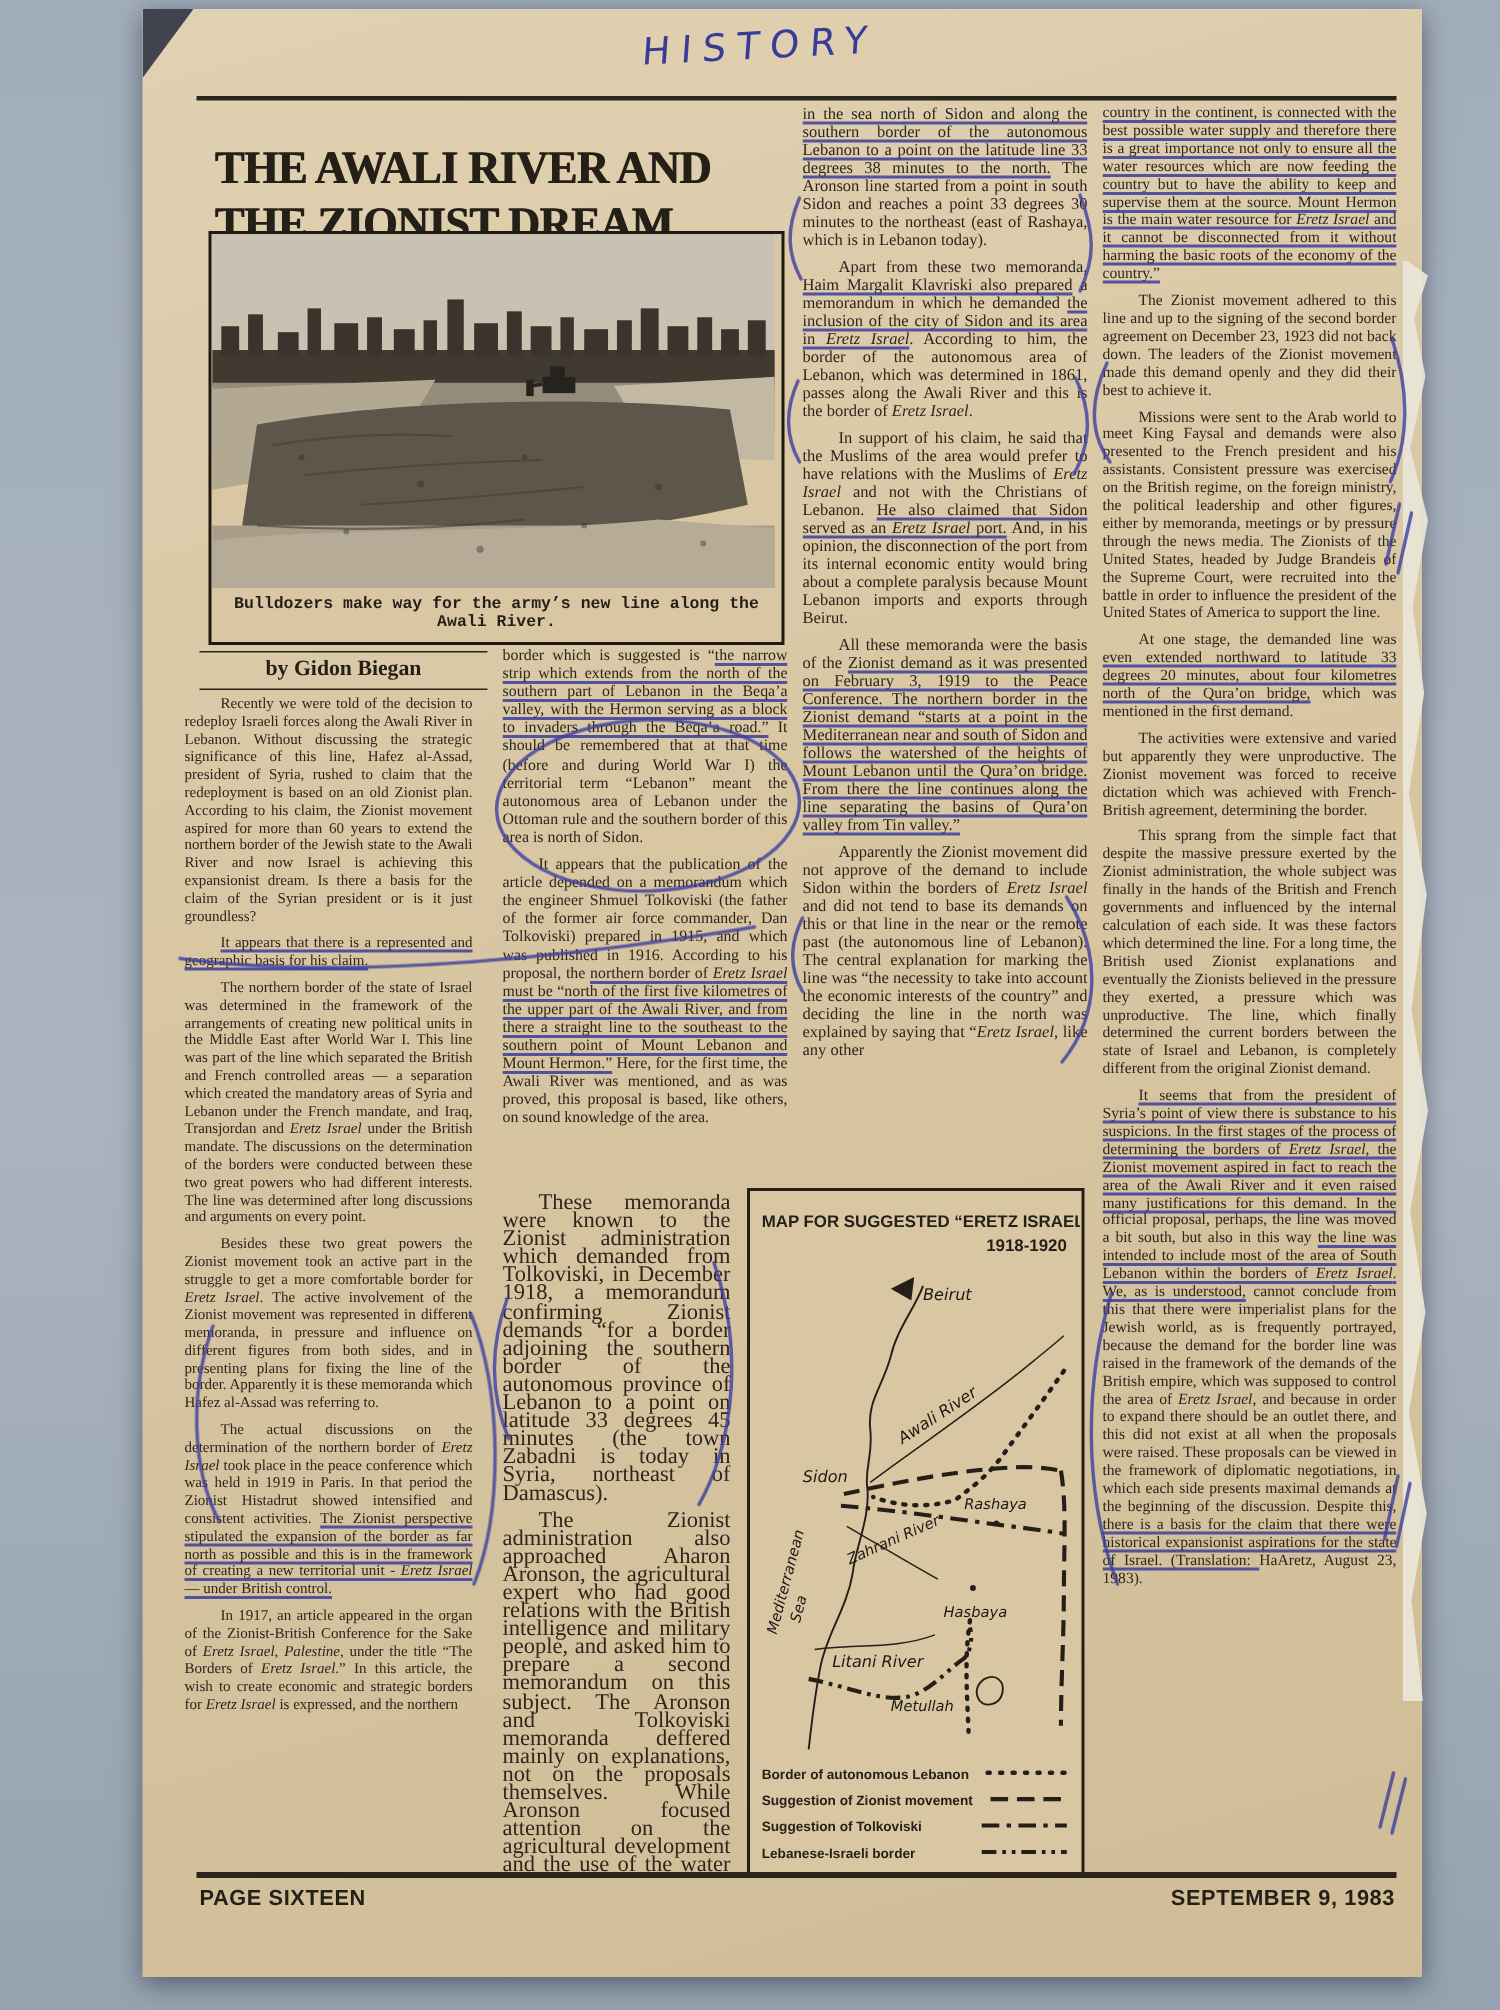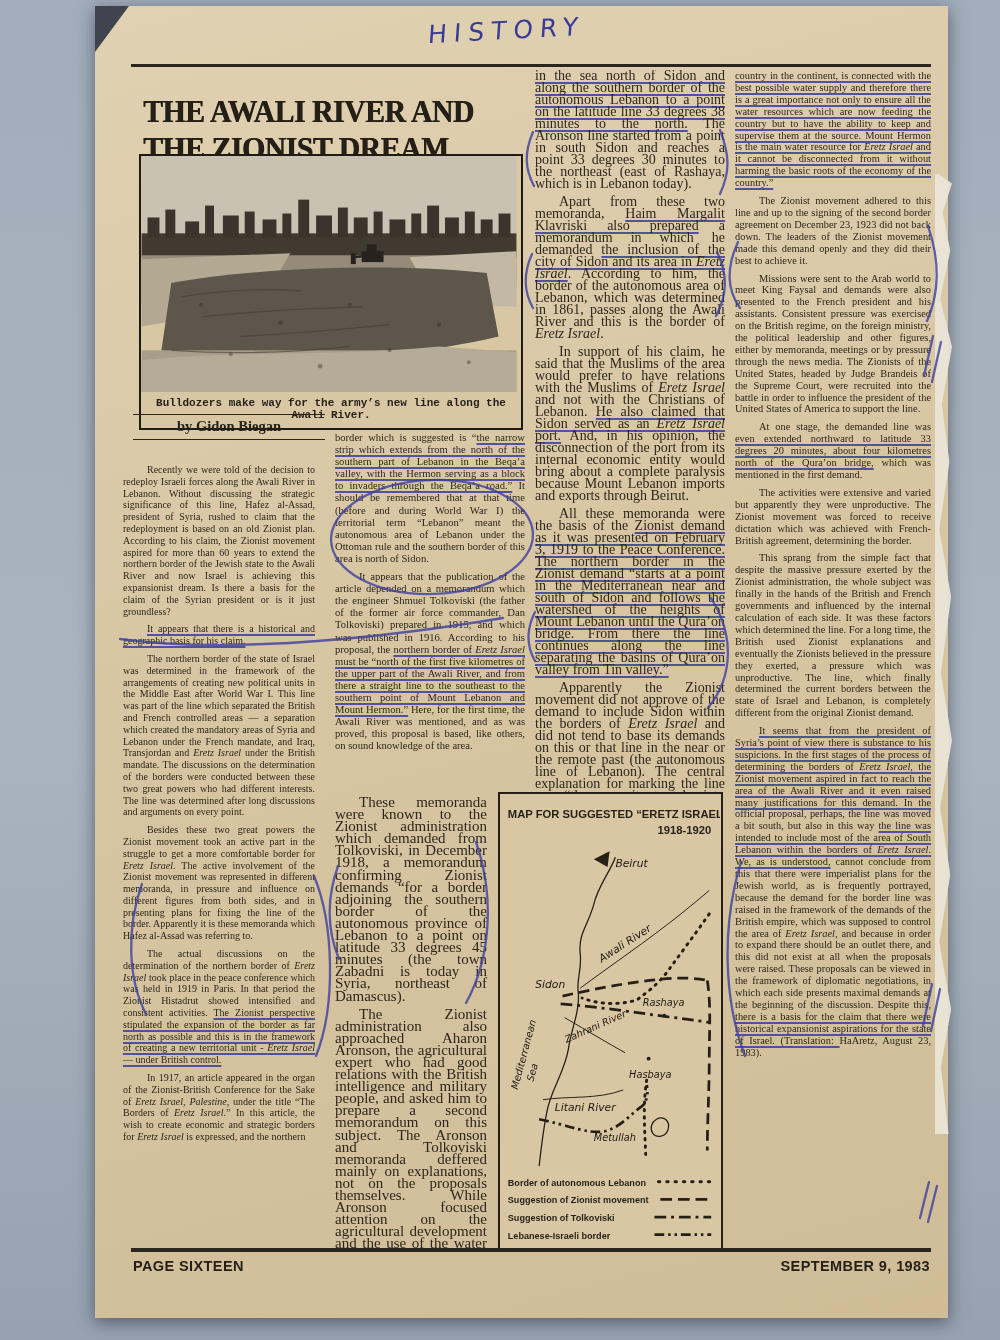--- a/index.html
+++ b/index.html
@@ -28,29 +28,29 @@
     font-size:31px;line-height:37px;font-weight:700;letter-spacing:-.5px;
     color:#241f17;text-shadow:.6px 0 0 currentColor;transform:scaleX(.96);transform-origin:left top;
   }
   #photo-box{position:absolute;left:44px;top:148px;width:380px;border:2px solid #1f1b14;background:#d9c7a4;}
   #photo-box svg{display:block;}
   #photo-caption{
     font-family:Liberation Mono, monospace;font-weight:700;font-size:11px;
     color:#241f17;text-align:center;padding:5px 6px 7px;border-radius:10px;
   }
   #byline{
-    position:absolute;left:38px;top:408px;width:192px;text-align:center;
+    position:absolute;left:38px;top:428px;width:192px;text-align:center;
     font-weight:700;font-size:14.5px;color:#241f17;padding:3px 0 4px;
     border-top:1.5px solid #2a251d;border-bottom:1.5px solid #2a251d;
   }
   .col{position:absolute;text-align:justify;color:#2c261d;}
   #col1{left:28px;top:458px;width:192px;height:782px;font-size:10px;line-height:11.8px;}
   #col2a{left:240px;top:426px;width:190px;height:362px;font-size:10.6px;line-height:12.1px;overflow:hidden;}
   #col2b{left:240px;top:790px;width:152px;height:452px;font-size:15px;line-height:12.1px;overflow:hidden;}
-  #col3{left:440px;top:64px;width:190px;height:722px;font-size:14px;line-height:12.0px;overflow:hidden;}
+  #col3{left:440px;top:64px;width:190px;height:722px;font-size:11px;line-height:12.0px;overflow:hidden;}
   #col4{left:640px;top:64px;width:196px;height:1180px;font-size:10.4px;line-height:11.9px;overflow:hidden;}
   .para{margin:0 0 6px;text-indent:24px;}
   .cont .para:first-child{text-indent:0;}
   .it{font-style:italic;margin-top:28px;}
   .pen-u{
     text-decoration:underline;text-decoration-color:rgba(58,61,156,.85);
     text-decoration-thickness:1.6px;text-decoration-skip-ink:none;text-underline-offset:1.5px;
   }
   #map-box{position:absolute;left:403px;top:786px;width:225px;height:458px;
     background:#d9c7a4;border:2.5px solid #241f17;box-sizing:border-box;}
@@ -136,21 +136,21 @@
           <circle cx="330" cy="208" r="2"></circle>
       </g>
     </svg>
     <div id="photo-caption">Bulldozers make way for the army’s new line along the Awali River.</div>
   </div>
 
   <div id="byline">by Gidon Biegan</div>
 
   <div id="col1" class="col">
       <p class="para"><span>Recently we were told of the decision to redeploy Israeli forces along the Awali River in Lebanon. Without discussing the strategic significance of this line, Hafez al-Assad, president of Syria, rushed to claim that the redeployment is based on an old Zionist plan. According to his claim, the Zionist movement aspired for more than 60 years to extend the northern border of the Jewish state to the Awali River and now Israel is achieving this expansionist dream. Is there a basis for the claim of the Syrian president or is it just groundless?</span></p>
-      <p class="para"><span class="pen-u">It appears that there is a historical and geographic basis for his claim.</span></p>
+      <p class="para"><span class="pen-u">It appears that there is a represented and geographic basis for his claim.</span></p>
       <p class="para"><span>The northern border of the state of Israel was determined in the framework of the arrangements of creating new political units in the Middle East after World War I. This line was part of the line which separated the British and French controlled areas — a separation which created the mandatory areas of Syria and Lebanon under the French mandate, and Iraq, Transjordan and </span><span class="it">Eretz Israel</span><span> under the British mandate. The discussions on the determination of the borders were conducted between these two great powers who had different interests. The line was determined after long discussions and arguments on every point.</span></p>
       <p class="para"><span>Besides these two great powers the Zionist movement took an active part in the struggle to get a more comfortable border for </span><span class="it">Eretz Israel</span><span>. The active involvement of the Zionist movement was represented in different memoranda, in pressure and influence on different figures from both sides, and in presenting plans for fixing the line of the border. Apparently it is these memoranda which Hafez al-Assad was referring to.</span></p>
       <p class="para"><span>The actual discussions on the determination of the northern border of </span><span class="it">Eretz Israel</span><span> took place in the peace conference which was held in 1919 in Paris. In that period the Zionist Histadrut showed intensified and consistent activities. </span><span class="pen-u">The Zionist perspective stipulated the expansion of the border as far north as possible and this is in the framework of creating a new territorial unit - </span><span class="it pen-u">Eretz Israel</span><span class="pen-u"> — under British control.</span></p>
       <p class="para"><span>In 1917, an article appeared in the organ of the Zionist-British Conference for the Sake of </span><span class="it">Eretz Israel</span><span>, </span><span class="it">Palestine</span><span>, under the title “The Borders of </span><span class="it">Eretz Israel</span><span>.” In this article, the wish to create economic and strategic borders for </span><span class="it">Eretz Israel</span><span> is expressed, and the northern</span></p>
     </div>
   <div id="col2a" class="col cont">
       <p class="para"><span>border which is suggested is “</span><span class="pen-u">the narrow strip which extends from the north of the southern part of Lebanon in the Beqa’a valley, with the Hermon serving as a block to invaders through the Beqa’a road.”</span><span> It should be remembered that at that time (before and during World War I) the territorial term “Lebanon” meant the autonomous area of Lebanon under the Ottoman rule and the southern border of this area is north of Sidon.</span></p>
       <p class="para"><span>It appears that the publication of the article depended on a memorandum which the engineer Shmuel Tolkoviski (the father of the former air force commander, Dan Tolkoviski) prepared in 1915, and which was published in 1916. According to his proposal, the </span><span class="pen-u">northern border of </span><span class="it pen-u">Eretz Israel</span><span class="pen-u"> must be “north of the first five kilometres of the upper part of the Awali River, and from there a straight line to the southeast to the southern point of Mount Lebanon and Mount Hermon.”</span><span> Here, for the first time, the Awali River was mentioned, and as was proved, this proposal is based, like others, on sound knowledge of the area.</span></p>
     </div>
   <div id="col2b" class="col">

